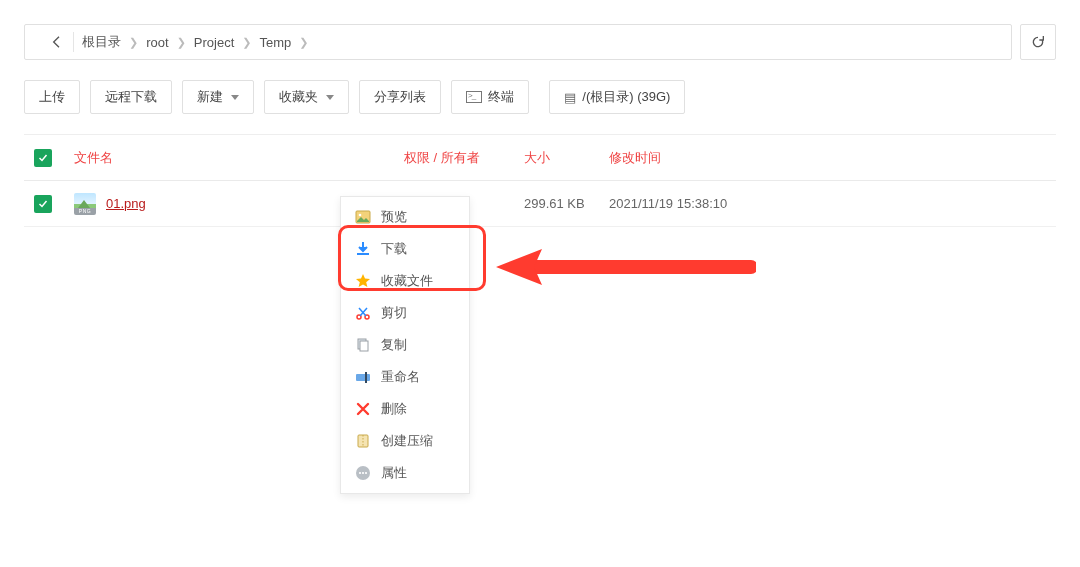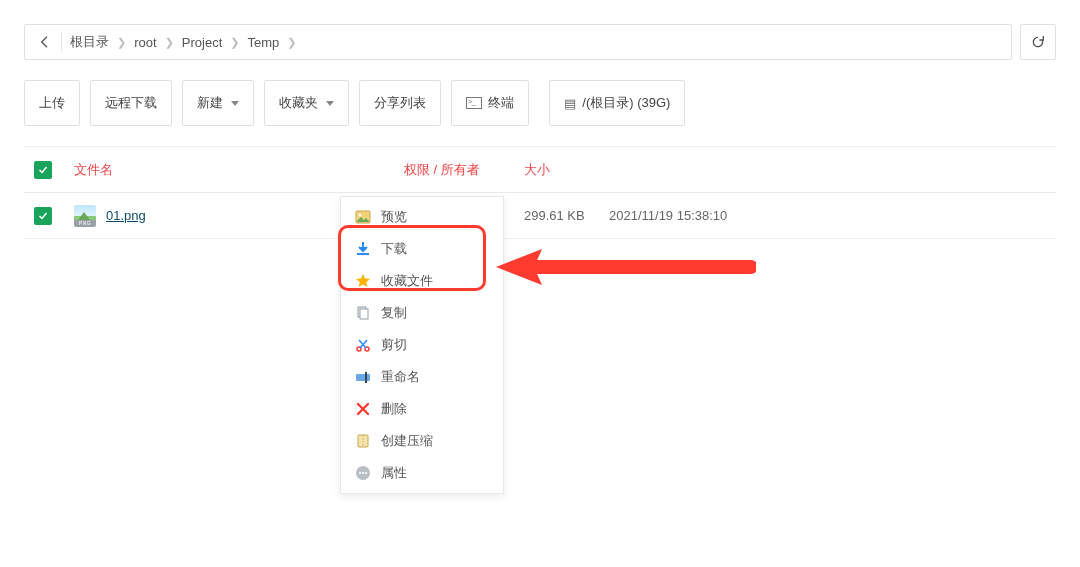--- a/index.html
+++ b/index.html
@@ -20,21 +20,21 @@
     align-items: stretch;
     margin: 24px 24px 0 24px;
     height: 36px;
   }
   .crumb-box {
     flex: 1;
     border: 1px solid #e0e0e0;
     border-radius: 2px;
     display: flex;
     align-items: center;
-    padding: 0 6px;
+    padding: 0 18px;
   }
   .back-btn {
     width: 28px;
     height: 24px;
     display: flex;
     align-items: center;
     justify-content: center;
     color: #555;
   }
   .crumb-sep {
@@ -70,21 +70,21 @@
   .toolbar {
     display: flex;
     align-items: center;
     gap: 10px;
     margin: 20px 24px 0 24px;
   }
   .tbtn {
     border: 1px solid #e0e0e0;
     border-radius: 2px;
     background: #fff;
-    height: 46px;
+    height: 34px;
     padding: 0 14px;
     display: inline-flex;
     align-items: center;
     gap: 6px;
     color: #444;
     font-size: 13px;
   }
   .caret-down {
     width: 0; height: 0;
     border-left: 4px solid transparent;
@@ -115,21 +115,21 @@
   .hdr-row, .data-row {
     display: grid;
     grid-template-columns: 50px 330px 120px 85px 140px 1fr;
     align-items: center;
     height: 46px;
     border-bottom: 1px solid #f0f0f0;
     font-size: 13px;
   }
   .hdr-row { color: #ef4444; font-weight: 500; border-bottom: 1px solid #eaeaea; }
   .data-row { color: #666; }
-  .data-row .fname { color: #0c4a6e; text-decoration: underline; }
+  .data-row .fname { color: #b91c1c; text-decoration: underline; }
 
   .chk {
     width: 18px; height: 18px;
     background: #19a45c;
     border-radius: 2px;
     margin-left: 10px;
     display: flex;
     align-items: center;
     justify-content: center;
   }
@@ -172,21 +172,21 @@
     line-height: 7px;
     letter-spacing: 0.5px;
     border-radius: 0 0 2px 2px;
   }
 
   
   .ctx-menu {
     position: absolute;
     left: 340px;
     top: 196px;
-    width: 164px;
+    width: 130px;
     background: #fff;
     border: 1px solid #e8e8e8;
     box-shadow: 0 3px 8px rgba(0,0,0,.08);
     padding: 4px 0;
   }
   .ctx-item {
     display: flex;
     align-items: center;
     gap: 10px;
     padding: 7px 14px;
@@ -281,20 +281,21 @@
     <div>
       <div class="chk">
         <svg viewBox="0 0 24 24">
             <path d="M5 12l5 5 9-11" fill="none" stroke="#fff" stroke-width="3"></path>
           </svg>
       </div>
     </div>
     <div>文件名</div>
     <div>权限 / 所有者</div>
     <div>大小</div>
+    <div>修改时间</div>
   </div>
 
   <div class="data-row">
     <div>
       <div class="chk">
         <svg viewBox="0 0 24 24">
             <path d="M5 12l5 5 9-11" fill="none" stroke="#fff" stroke-width="3"></path>
           </svg>
       </div>
     </div>
@@ -338,35 +339,35 @@
     <span class="ic">
         <svg viewBox="0 0 16 16" width="16" height="16">
           <path class="c-orange" d="M8 1l2 4.5 5 .4-3.8 3.3 1.2 4.8L8 11.6 3.6 14l1.2-4.8L1 5.9l5-.4z"></path>
         </svg>
       </span>
     <span>收藏文件</span>
   </div>
   <div class="ctx-item">
     <span class="ic">
         <svg viewBox="0 0 16 16" width="16" height="16">
-          <rect x="3" y="2" width="8" height="10" fill="#dfe6ec" stroke="#9aa0a6"></rect>
-          <rect x="5" y="4" width="8" height="10" fill="#fff" stroke="#9aa0a6"></rect>
-        </svg>
-      </span>
-    <span>复制</span>
-  </div>
-  <div class="ctx-item">
-    <span class="ic">
-        <svg viewBox="0 0 16 16" width="16" height="16">
           <circle cx="4" cy="12" r="2" fill="none" stroke="#ff3b2f" stroke-width="1.5"></circle>
           <circle cx="12" cy="12" r="2" fill="none" stroke="#ff3b2f" stroke-width="1.5"></circle>
           <path d="M5 11L12 3M11 11L4 3" stroke="#2b8cff" stroke-width="1.5"></path>
         </svg>
       </span>
     <span>剪切</span>
+  </div>
+  <div class="ctx-item">
+    <span class="ic">
+        <svg viewBox="0 0 16 16" width="16" height="16">
+          <rect x="3" y="2" width="8" height="10" fill="#dfe6ec" stroke="#9aa0a6"></rect>
+          <rect x="5" y="4" width="8" height="10" fill="#fff" stroke="#9aa0a6"></rect>
+        </svg>
+      </span>
+    <span>复制</span>
   </div>
   <div class="ctx-item">
     <span class="ic">
         <svg viewBox="0 0 16 16" width="16" height="16">
           <rect x="1" y="5" width="14" height="7" rx="1" fill="#6aa8e8"></rect>
           <rect x="10" y="3" width="2" height="11" fill="#34495e"></rect>
         </svg>
       </span>
     <span>重命名</span>
   </div>

